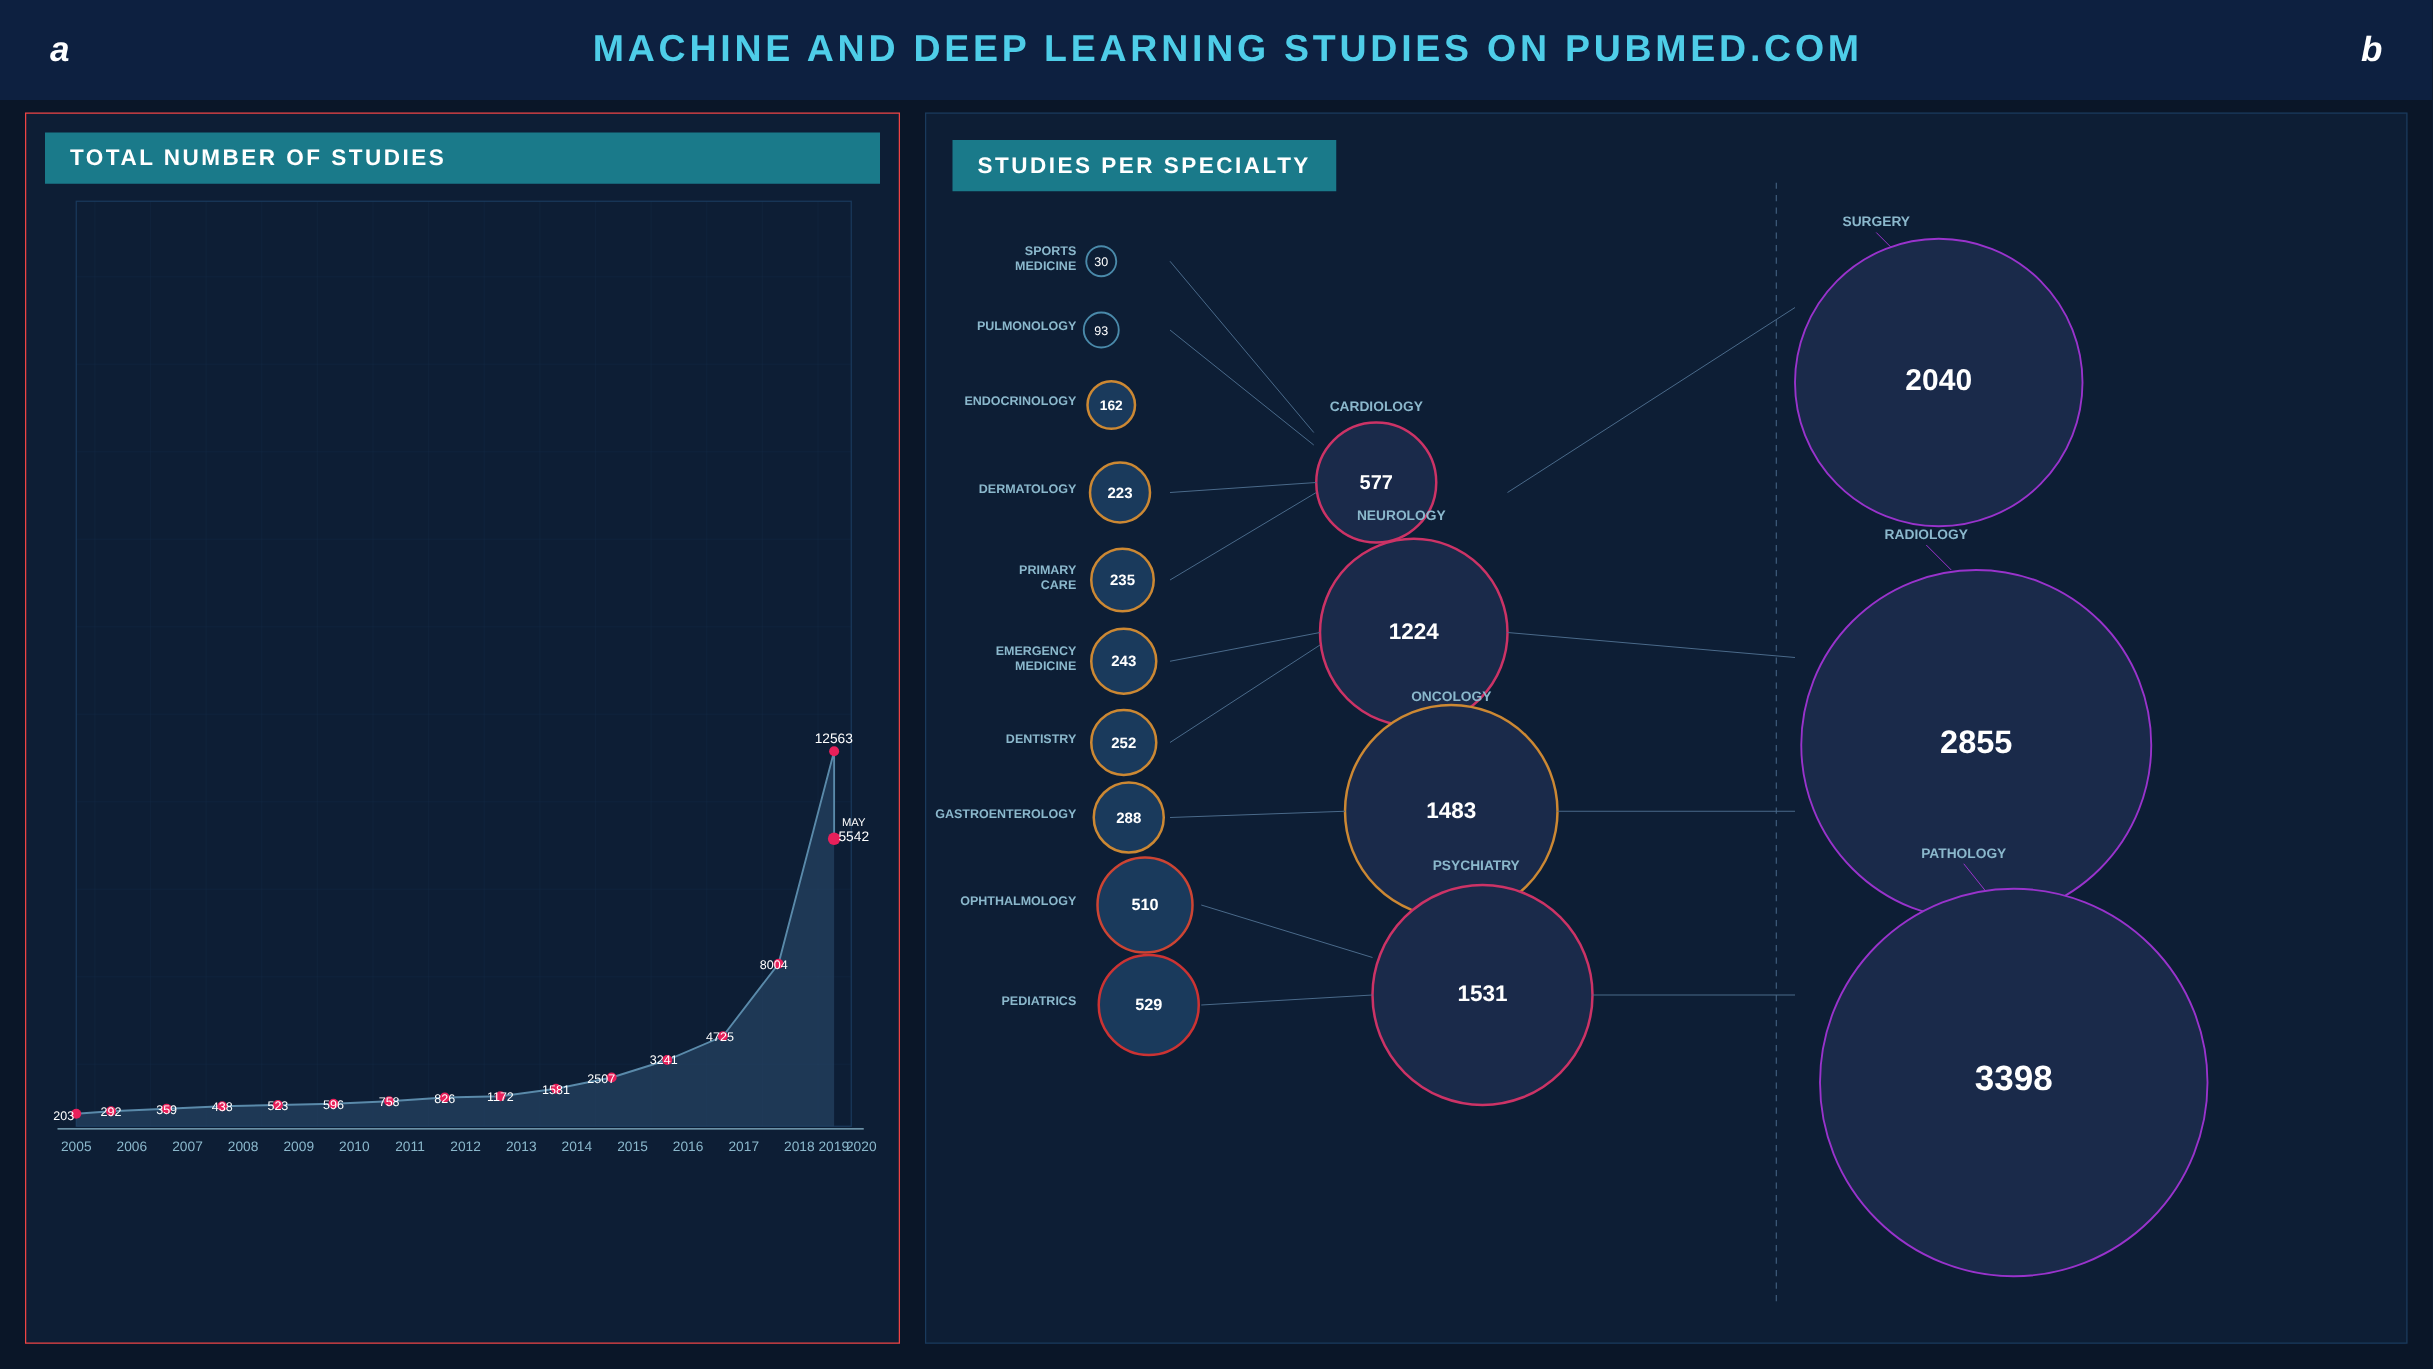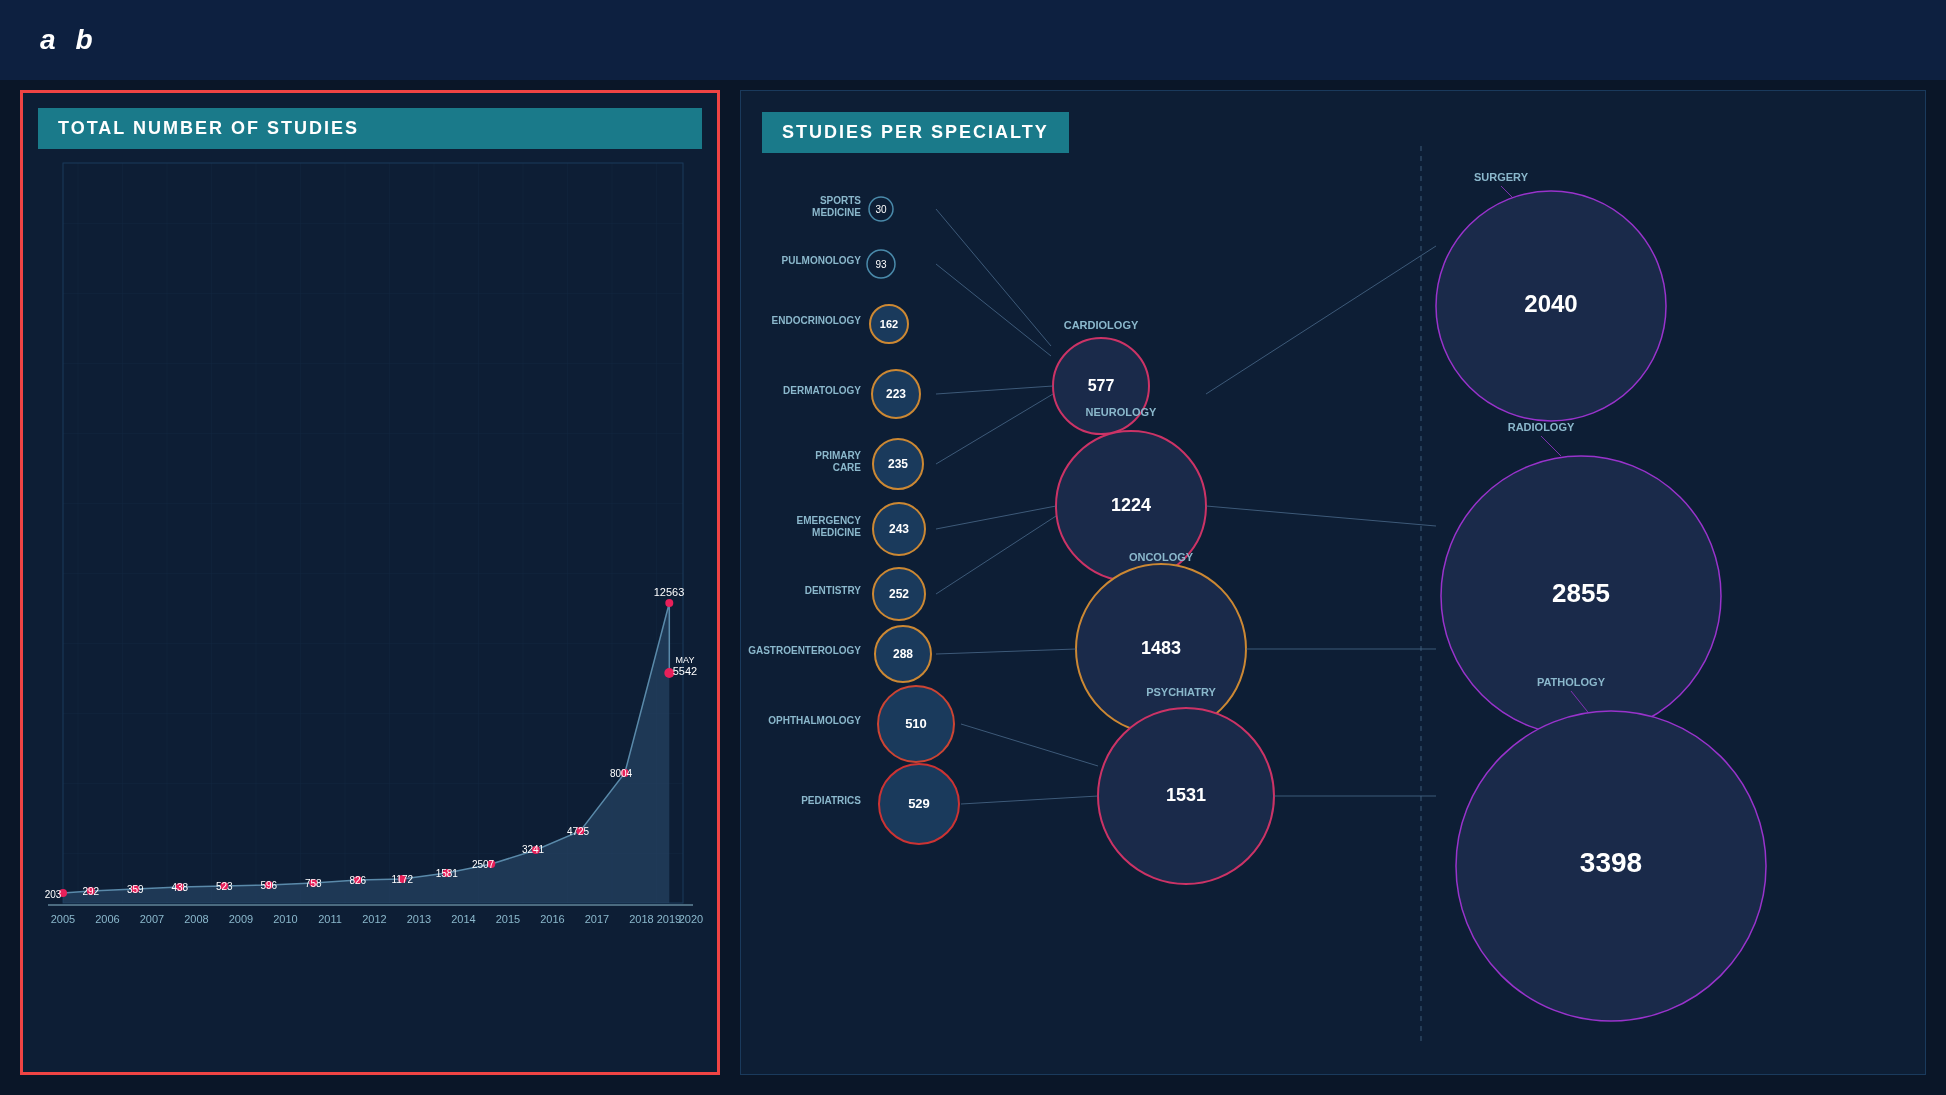--- a/index.html
+++ b/index.html
@@ -44,21 +44,21 @@
       font-style: italic;
     }
     
     .left-panel {
       position: absolute;
       top: 90px;
       left: 20px;
       width: 700px;
       bottom: 20px;
       background: #0d1e35;
-      border: 3px solid #ef4444;
+      border: 1px solid #ef4444;
     }
     .panel-header {
       background: #1a7a8a;
       padding: 10px 20px;
       margin: 15px;
     }
     .panel-header-text {
       color: #ffffff;
       font-size: 18px;
       font-weight: bold;
@@ -83,20 +83,21 @@
     
     svg text {
       font-family: Arial, sans-serif;
     }
   </style>
 </head>
 <body>
 
 <div class="main-title-area">
   <span class="label-a">a</span>
+  <span class="main-title">MACHINE AND DEEP LEARNING STUDIES ON PUBMED.COM</span>
   <span class="label-b">b</span>
 </div>
 
 <div class="left-panel">
   <div class="panel-header">
     <span class="panel-header-text">TOTAL NUMBER OF STUDIES</span>
   </div>
 
   <svg width="670" height="850" style="position:absolute;top:60px;left:10px;">
 

